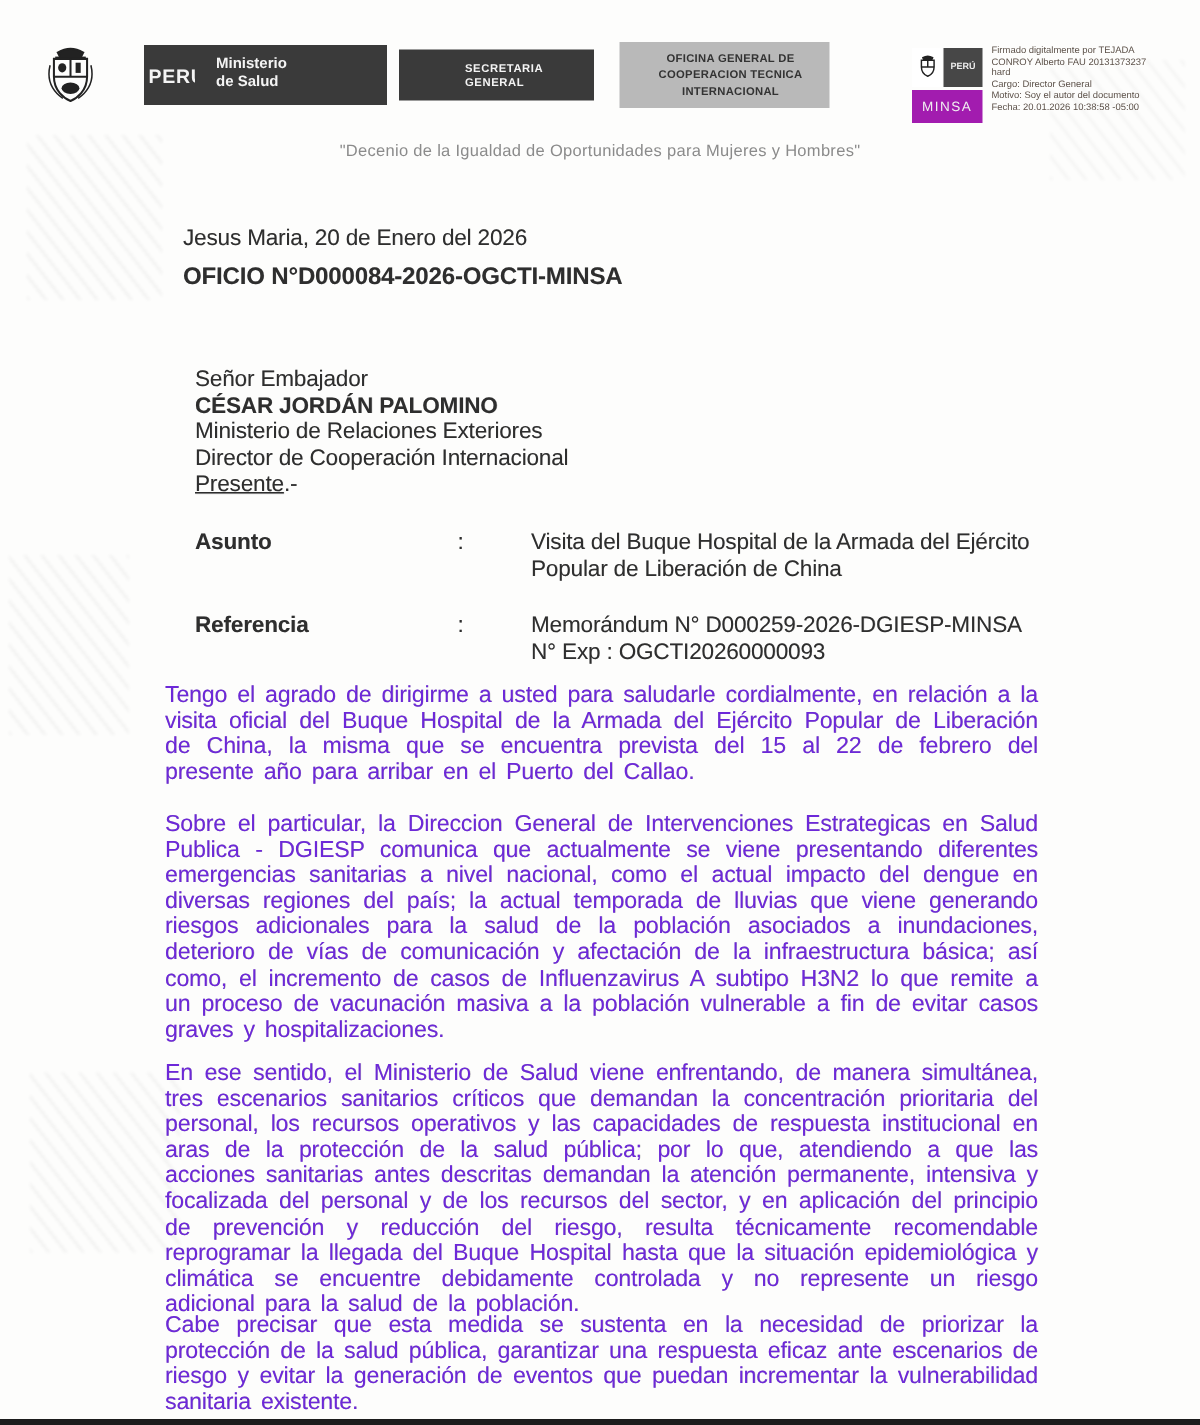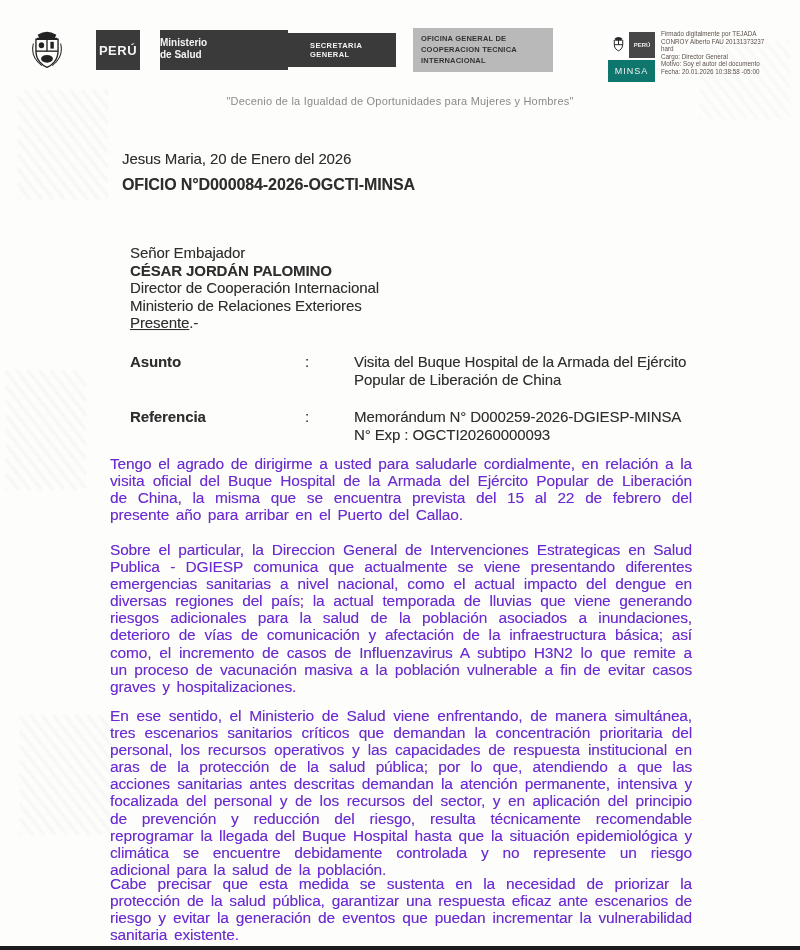--- a/index.html
+++ b/index.html
@@ -14,32 +14,32 @@
   
   .hdr{position:absolute;top:28px;left:30px;height:50px;}
   .coat{position:absolute;top:0;left:0;}
   .hdr-box{
     position:absolute;top:2px;height:40px;
     background:#3a3a3a;color:#f4f4f4;
     box-sizing:border-box;
   }
   .box-peru{left:66px;width:44px;display:flex;align-items:center;justify-content:center;
     font-weight:bold;font-size:13px;letter-spacing:.5px;}
-  .box-ministry{left:130px;width:128px;padding:7px 0 0 0;font-size:10px;font-weight:bold;line-height:12px;}
+  .box-ministry{left:100px;width:128px;padding:7px 0 0 14px;font-size:10px;font-weight:bold;line-height:12px;}
   .box-secretaria{left:236px;width:130px;top:5px;height:34px;display:flex;align-items:center;justify-content:center;
     font-size:7.5px;font-weight:bold;letter-spacing:.4px;padding-left:44px;}
   .box-oficina{left:383px;width:140px;top:0;height:44px;background:#b9b9b9;color:#333;
-    padding:5px 0 0 8px;font-size:7.5px;font-weight:bold;line-height:11px;letter-spacing:.2px;}
+    padding:5px 0 0 8px;font-size:7.5px;font-weight:bold;line-height:11px;letter-spacing:.2px;text-align:center;}
   
   .stamp{position:absolute;top:30px;left:608px;width:184px;height:54px;}
   .stamp-escudo{position:absolute;top:2px;left:0;width:20px;height:26px;background:#fff;
     display:flex;align-items:center;justify-content:center;}
   .stamp-peru{position:absolute;top:2px;left:21px;width:26px;height:26px;background:#474747;color:#eee;
     display:flex;align-items:center;justify-content:center;font-size:6px;font-weight:bold;}
-  .stamp-minsa{position:absolute;top:30px;left:0;width:47px;height:22px;background:#0f766e;color:#f0f0f0;
+  .stamp-minsa{position:absolute;top:30px;left:0;width:47px;height:22px;background:#a21caf;color:#f0f0f0;
     display:flex;align-items:center;justify-content:center;font-size:9px;letter-spacing:1px;}
   .stamp-text{position:absolute;top:0;left:53px;width:130px;
     font-size:6.3px;line-height:7.6px;color:#5c5149;letter-spacing:0;}
   
   .slogan{position:absolute;top:95px;left:60px;width:680px;text-align:center;
     font-size:11px;color:#8b8b8b;letter-spacing:.2px;}
   
   .txt{letter-spacing:-0.1px;text-shadow:0.2px 0.2px 0.35px rgba(60,60,60,0.35);}
   .date{position:absolute;top:150px;left:122px;font-size:15px;}
   .oficio{position:absolute;top:176px;left:122px;font-size:16px;font-weight:bold;}
@@ -145,22 +145,22 @@
 
   <div class="date txt">Jesus Maria, 20 de Enero del 2026</div>
 
   <div class="oficio txt">
     <span>OFICIO N°</span><span class="num">D000084-2026-OGCTI-MINSA</span>
   </div>
 
   <div class="addressee txt">
     <div>Señor Embajador</div>
     <div class="name">CÉSAR JORDÁN PALOMINO</div>
+    <div>Ministerio de Relaciones Exteriores</div>
     <div>Director de Cooperación Internacional</div>
-    <div>Ministerio de Relaciones Exteriores</div>
     <div><span class="presente">Presente</span><span>.-</span></div>
   </div>
 
   <div class="subj-row row-asunto txt">
     <span class="lbl">Asunto</span>
     <span>:</span>
     <span>Visita del Buque Hospital de la Armada del Ejército Popular de Liberación de China</span>
   </div>
 
   <div class="subj-row row-ref txt">

